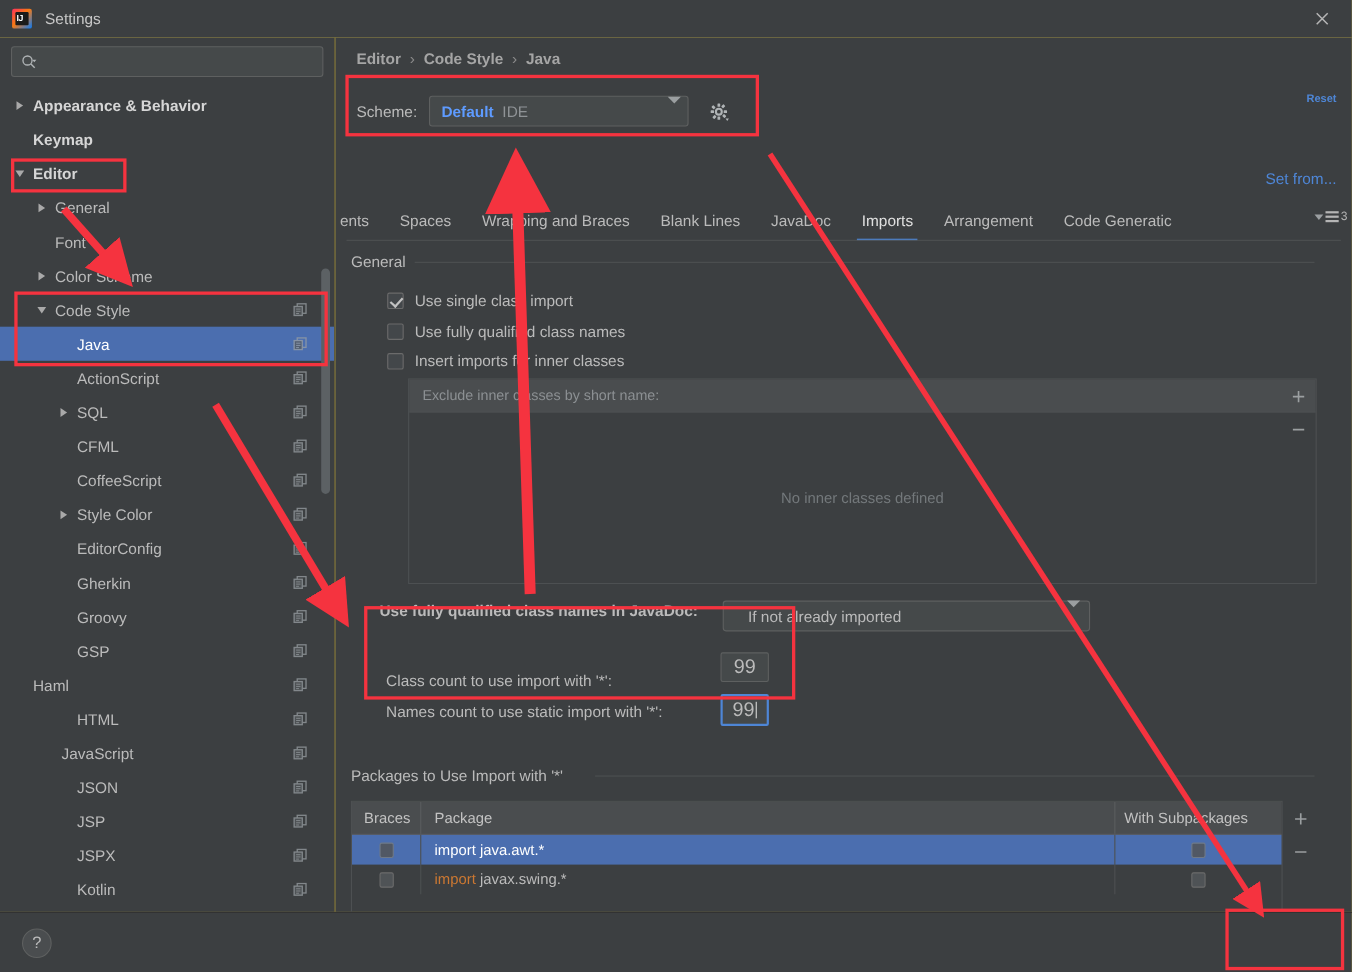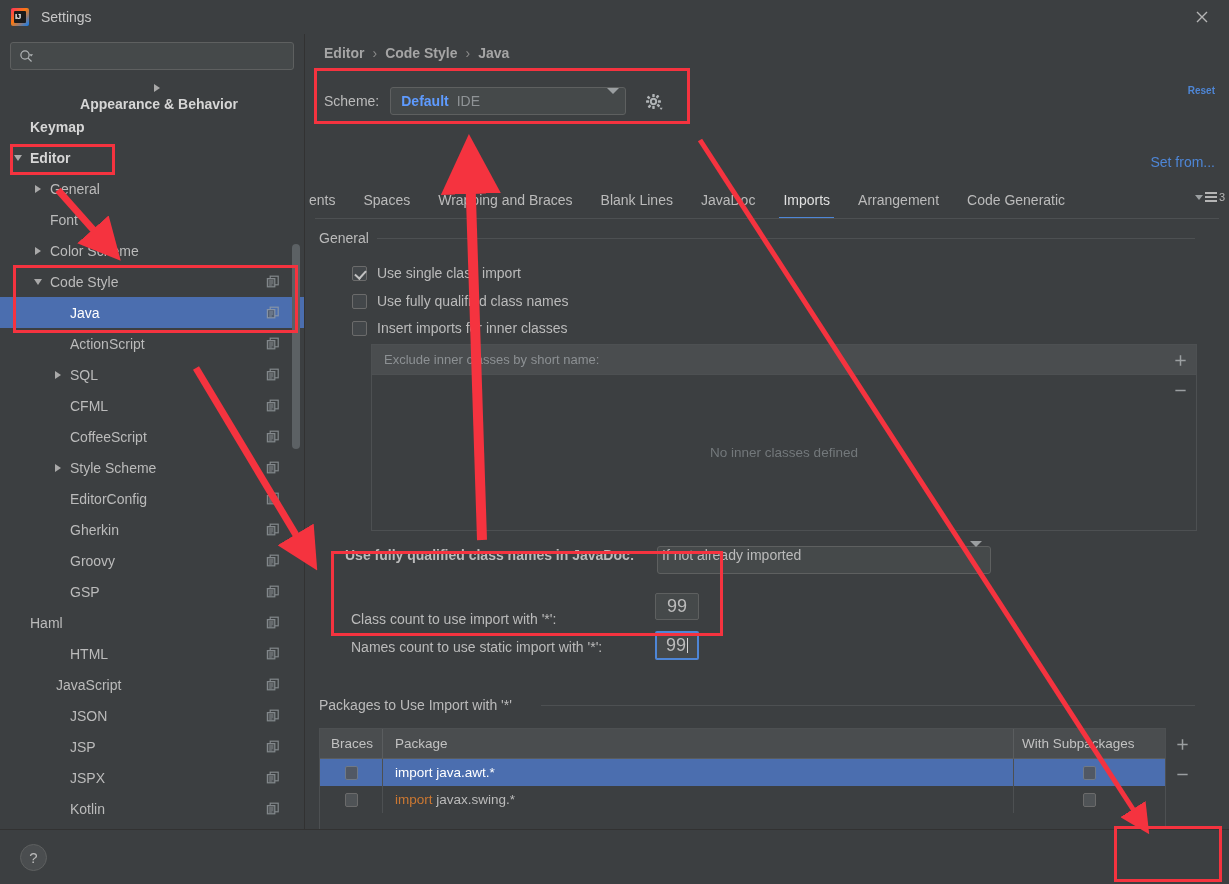--- a/index.html
+++ b/index.html
@@ -184,21 +184,21 @@
   .listbox .lbody {
     height: calc(100% - 31px); display: flex; align-items: center; justify-content: center;
     font-size: 13.5px; color: #73787b;
   }
   .sidebtns { position: absolute; display: flex; flex-direction: column; align-items: center; }
   .sidebtn { width: 26px; height: 30px; display:flex; align-items:center; justify-content:center; cursor:pointer; color:#9b9fa1; font-size: 20px; }
 
   .fldlabel { position: absolute; font-size: 14px; color: #bbbbbb; }
   .combo {
     position: absolute; background: #45494a; border: 1px solid #5e6060; border-radius: 3px;
-    display:flex; padding: 0 8px 0 4px; cursor: pointer;
+    display:flex; align-items:center; padding: 0 8px 0 22px; cursor: pointer;
     font-size: 14px; color: #bbbbbb;
   }
   .combo .cb-arrow { margin-left: auto; }
 
   .numfield {
     position: absolute; background: #45494a; border: 1px solid #5e6060; border-radius: 2px;
     display:flex; align-items:center; justify-content:center; font-size: 18px; color:#bbbbbb;
   }
   .numfield.focused { border: 2px solid #4e86d6; background: #45494a; }
   .caret { display:inline-block; width:1px; height:15px; background:#d6d6d6; margin-left:1px; }
@@ -261,21 +261,21 @@
           <svg viewBox="0 0 16 16" width="15" height="15">
             <circle cx="6.4" cy="6.4" r="4.4" stroke="#b0b4b6" stroke-width="1.3" fill="none"></circle>
             <path d="M9.7 9.7 L13.4 13.4" stroke="#b0b4b6" stroke-width="1.4"></path>
             <path d="M11 5.6 l4 0 l-2 2.4 z" fill="#b0b4b6"></path>
           </svg>
         </span>
         <input type="text" placeholder="" style="">
       </div>
     </div>
     <div class="tree" id="tree">
-        <div class="tree-row bold" style="padding-left: 10px; flex-direction: column;">
+        <div class="tree-row bold" style="padding-left: 10px;">
           <span class="arrow">
             <span class="tri tri-right"></span>
           </span>
           <span class="lbl">Appearance &amp; Behavior</span>
         </div>
         <div class="tree-row bold" style="padding-left: 10px;">
           <span class="arrow spacer"></span>
           <span class="lbl">Keymap</span>
         </div>
         <div class="tree-row bold" style="padding-left: 10px;">
@@ -355,21 +355,21 @@
           <span class="copyicon"><svg viewBox="0 0 14 14" width="14" height="14">
               <rect x="4.2" y="1.2" width="8" height="8.6" fill="none" stroke="#9aa0a4" stroke-width="1.2"></rect>
               <rect x="1.4" y="3.6" width="7.4" height="8.2" fill="#55595c" stroke="#9aa0a4" stroke-width="1.2"></rect>
               <path d="M3.2 6h4M3.2 8h4M3.2 10h2.6" stroke="#9aa0a4" stroke-width="0.9"></path>
             </svg></span>
         </div>
         <div class="tree-row" style="padding-left: 50px;">
           <span class="arrow">
             <span class="tri tri-right"></span>
           </span>
-          <span class="lbl">Style Scheme</span>
+          <span class="lbl">Style Color</span>
           <span class="copyicon"><svg viewBox="0 0 14 14" width="14" height="14">
               <rect x="4.2" y="1.2" width="8" height="8.6" fill="none" stroke="#9aa0a4" stroke-width="1.2"></rect>
               <rect x="1.4" y="3.6" width="7.4" height="8.2" fill="#55595c" stroke="#9aa0a4" stroke-width="1.2"></rect>
               <path d="M3.2 6h4M3.2 8h4M3.2 10h2.6" stroke="#9aa0a4" stroke-width="0.9"></path>
             </svg></span>
         </div>
         <div class="tree-row" style="padding-left: 50px;">
           <span class="arrow spacer"></span>
           <span class="lbl">EditorConfig</span>
           <span class="copyicon"><svg viewBox="0 0 14 14" width="14" height="14">

